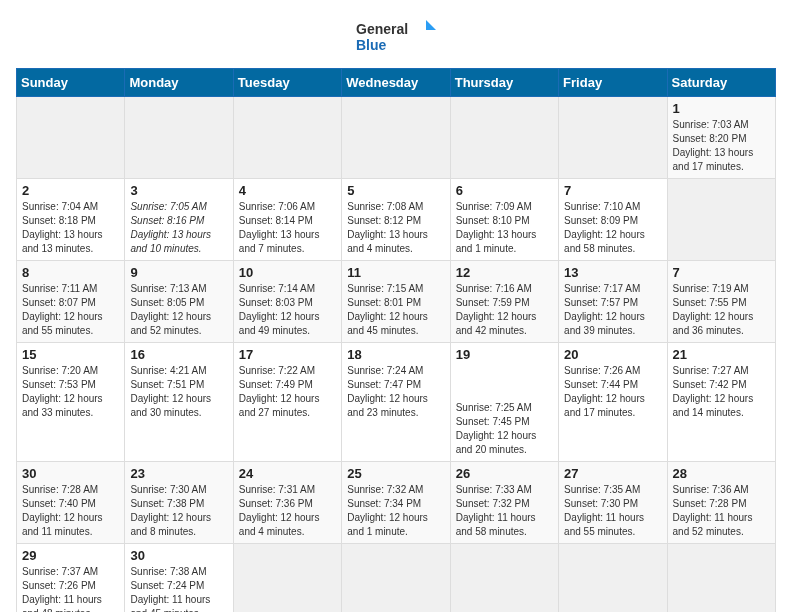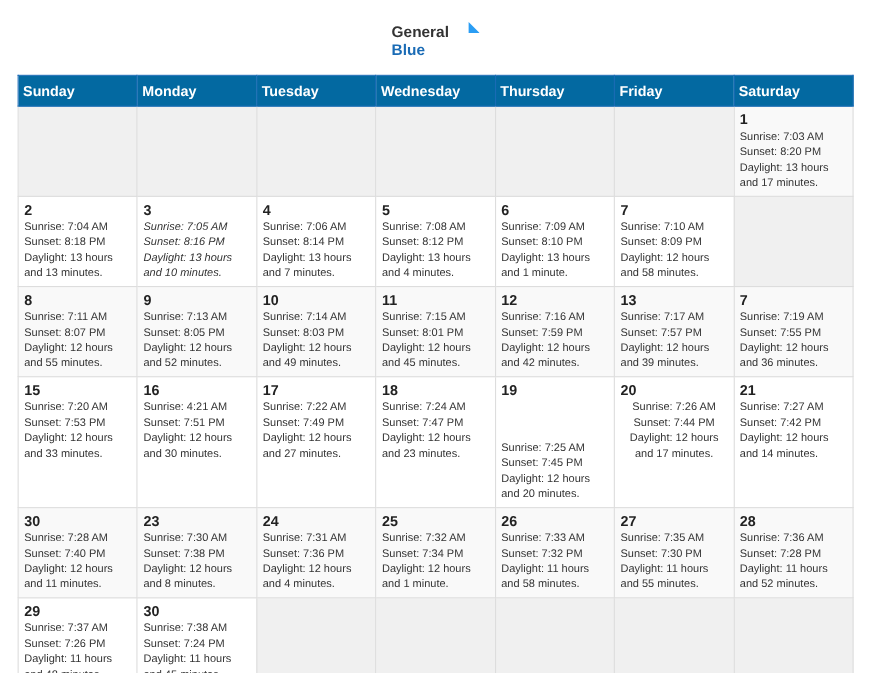--- a/index.html
+++ b/index.html
@@ -241,21 +241,21 @@
         </td>
         <td>
           <span class="day-num">19</span>
           <div class="day-info" style="white-space: pre-line; margin-top: 39px;">Sunrise: 7:25 AM
 Sunset: 7:45 PM
 Daylight: 12 hours
 and 20 minutes.</div>
         </td>
         <td>
           <span class="day-num">20</span>
-          <div class="day-info" style="white-space: pre-line; text-align: center;">Sunrise: 7:26 AM
+          <div class="day-info" style="white-space: pre-line;">Sunrise: 7:26 AM
 Sunset: 7:44 PM
 Daylight: 12 hours
 and 17 minutes.</div>
         </td>
         <td>
           <span class="day-num">21</span>
           <div class="day-info" style="white-space: pre-line;">Sunrise: 7:27 AM
 Sunset: 7:42 PM
 Daylight: 12 hours
 and 14 minutes.</div>

